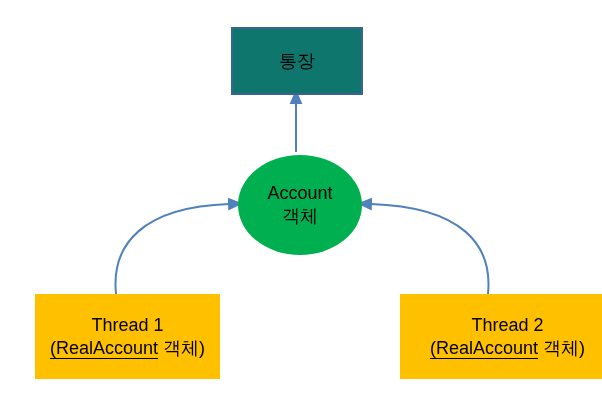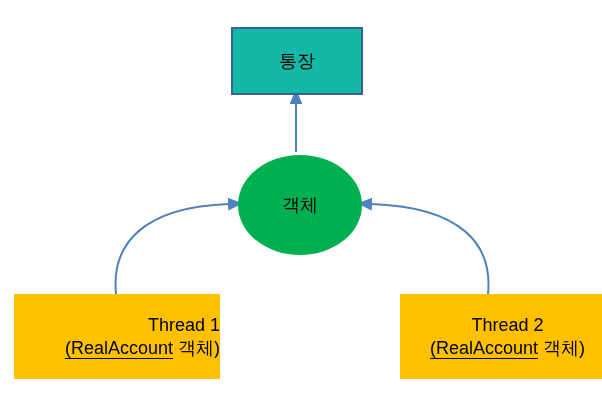--- a/index.html
+++ b/index.html
@@ -9,28 +9,28 @@
     color:#000;
   }
   svg.arrows { position:absolute; left:0; top:0; width:602px; height:408px; }
   .node {
     position:absolute; display:flex; flex-direction:column;
     align-items:center; justify-content:center; text-align:center;
     box-sizing:border-box; font-size:18px; line-height:23px;
   }
   .node-bank {
     left:231px; top:27px; width:132px; height:68px;
-    background:#14b8a6; border:2px solid #3a6293;
+    background:#0f766e; border:2px solid #3a6293;
   }
   .node-account {
     left:238px; top:155px; width:124px; height:100px;
     background:#00b050; border-radius:50%;
   }
   .node-thread { top:294px; height:85px; background:#ffc000; }
-  .node-thread1 { left:14px;  width:206px;align-items:flex-end; }
+  .node-thread1 { left:35px;  width:185px; }
   .node-thread2 { left:400px; width:215px; }
   .u-wavy {
     text-decoration-line:underline; text-decoration-style:wavy;
     text-decoration-color:#e00000; text-underline-offset:4px;
     text-decoration-thickness:1px;
     text-decoration:underline;
   }
   .u-line { text-decoration:underline; text-decoration-color:#000; }
 </style>
 </head>
@@ -47,20 +47,21 @@
     <path d="M296,152 L296,103" fill="none" stroke-width="2" marker-end="url(#ah)" stroke="#4f81bd"></path>
     <path d="M116,294 C111,244 143,207 229,204" fill="none" stroke-width="2" marker-end="url(#ah)" stroke="#4f81bd"></path>
     <path d="M488,294 C493,244 461,207 371,204" fill="none" stroke-width="2" marker-end="url(#ah)" stroke="#4f81bd"></path>
   </svg>
 
   <div class="node node-bank">
     <span>통장</span>
   </div>
 
   <div class="node node-account">
+    <span>Account</span>
     <span>객체</span>
   </div>
 
   <div class="node node-thread node-thread1">
     <span>Thread 1</span>
     <span><span class="u-wavy"><span class="u-line">(RealAccount</span></span><span> 객체)</span></span>
   </div>
 
   <div class="node node-thread node-thread2">
     <span>Thread 2</span>

